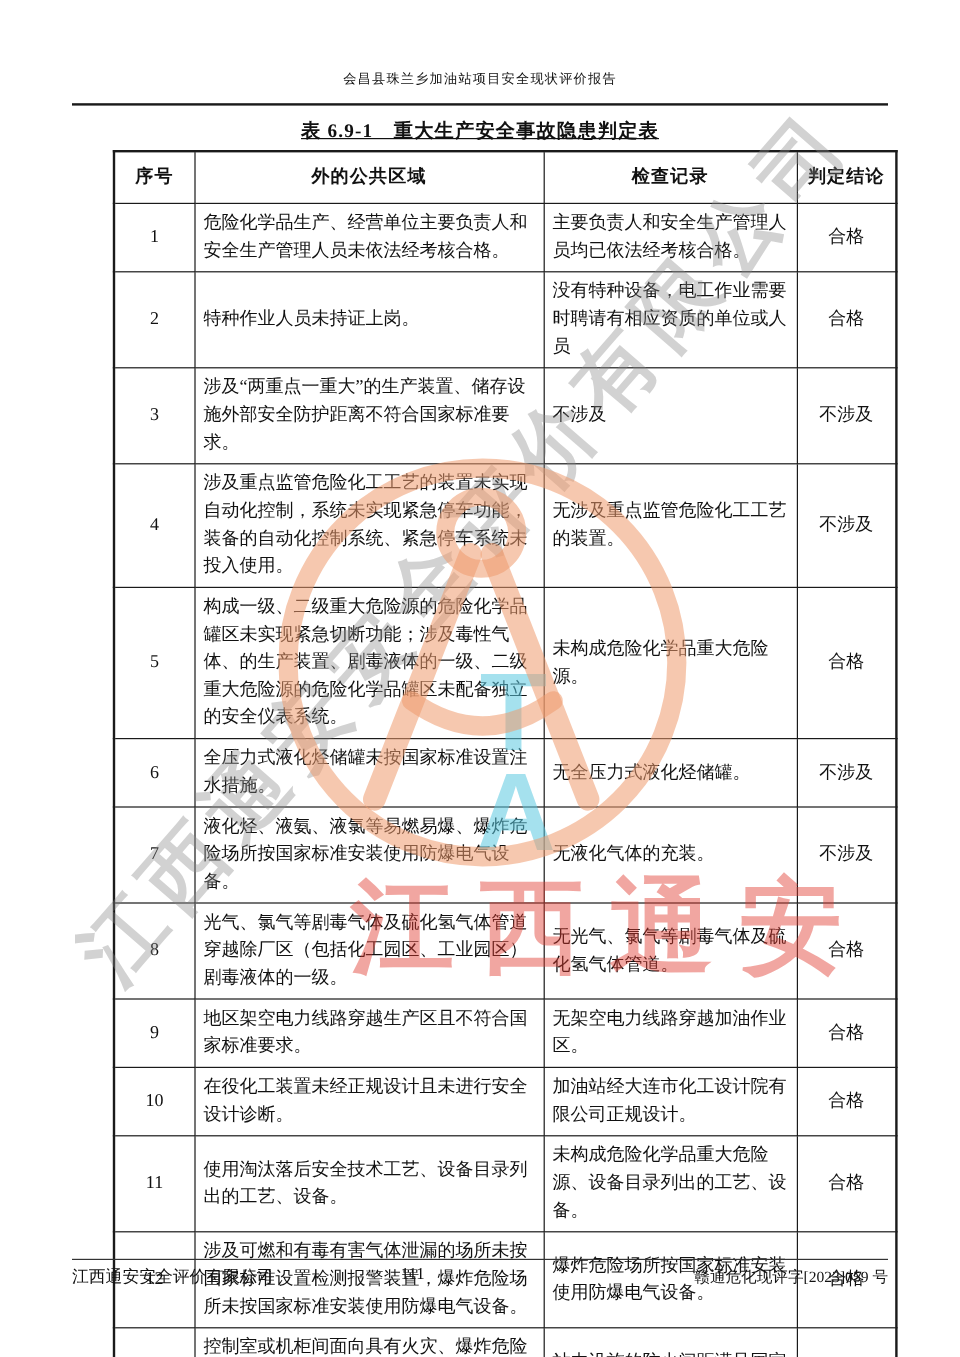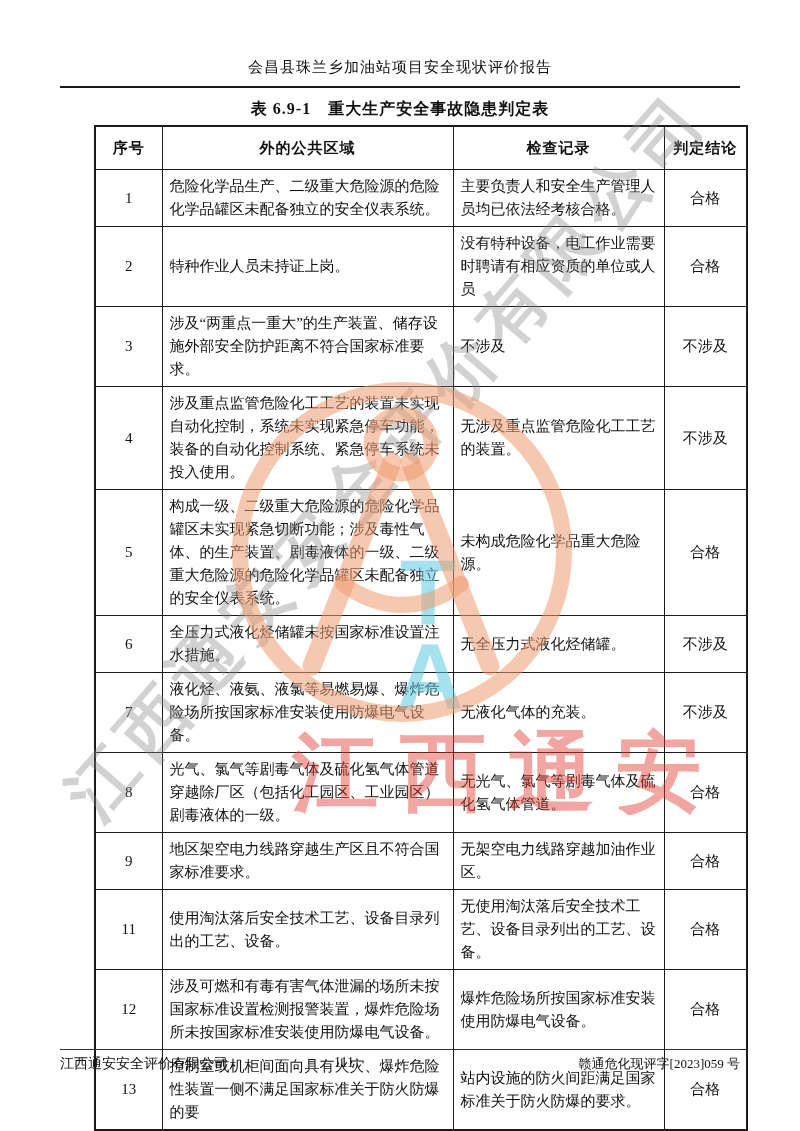--- a/index.html
+++ b/index.html
@@ -3,29 +3,29 @@
 <meta charset="utf-8">
 <style>
   html,body{margin:0;padding:0;}
   body{
     width:800px;height:1131px;position:relative;background:#ffffff;
     font-family:"Liberation Serif","DejaVu Serif",serif;color:#111;
     overflow:hidden;
   }
   .page-header{
     position:absolute;top:58px;left:60px;width:680px;
-    text-align:center;font-size:15px;letter-spacing:1px;
+    text-align:center;font-size:11px;letter-spacing:1px;
   }
   .header-rule{
     position:absolute;top:86px;left:60px;width:680px;height:0;
     border-top:2px solid #1a1a1a;
   }
   .table-caption{
     position:absolute;top:99px;left:0;width:800px;text-align:center;
-    font-weight:bold;font-size:16px;letter-spacing:1px;
+    font-weight:bold;font-size:16px;letter-spacing:1px;text-decoration:underline;
   }
   table.judge{
     position:absolute;top:125px;left:94px;width:652px;
     border-collapse:collapse;table-layout:fixed;
     font-size:15px;line-height:23px;
   }
   table.judge td,table.judge th{
     border:1px solid #1a1a1a;padding:5px 7px;vertical-align:middle;
     word-break:break-all;
   }
@@ -65,21 +65,21 @@
     <tr>
       <th>序号</th>
       <th>外的公共区域</th>
       <th>检查记录</th>
       <th>判定结论</th>
     </tr>
   </thead>
   <tbody>
       <tr>
         <td class="c">1</td>
-        <td>危险化学品生产、二级重大危险源的危险化学品罐区未配备独立的安全仪表系统。</td>
+        <td>危险化学品生产、经营单位主要负责人和安全生产管理人员未依法经考核合格。</td>
         <td>主要负责人和安全生产管理人员均已依法经考核合格。</td>
         <td class="c">合格</td>
       </tr>
       <tr>
         <td class="c">2</td>
         <td>特种作业人员未持证上岗。</td>
         <td>没有特种设备，电工作业需要时聘请有相应资质的单位或人员</td>
         <td class="c">合格</td>
       </tr>
       <tr>
@@ -118,23 +118,29 @@
         <td>无光气、氯气等剧毒气体及硫化氢气体管道。</td>
         <td class="c">合格</td>
       </tr>
       <tr>
         <td class="c">9</td>
         <td>地区架空电力线路穿越生产区且不符合国家标准要求。</td>
         <td>无架空电力线路穿越加油作业区。</td>
         <td class="c">合格</td>
       </tr>
       <tr>
+        <td class="c">10</td>
+        <td>在役化工装置未经正规设计且未进行安全设计诊断。</td>
+        <td>加油站经大连市化工设计院有限公司正规设计。</td>
+        <td class="c">合格</td>
+      </tr>
+      <tr>
         <td class="c">11</td>
         <td>使用淘汰落后安全技术工艺、设备目录列出的工艺、设备。</td>
-        <td>无使用淘汰落后安全技术工艺、设备目录列出的工艺、设备。</td>
+        <td>未构成危险化学品重大危险源、设备目录列出的工艺、设备。</td>
         <td class="c">合格</td>
       </tr>
       <tr>
         <td class="c">12</td>
         <td>涉及可燃和有毒有害气体泄漏的场所未按国家标准设置检测报警装置，爆炸危险场所未按国家标准安装使用防爆电气设备。</td>
         <td>爆炸危险场所按国家标准安装使用防爆电气设备。</td>
         <td class="c">合格</td>
       </tr>
       <tr>
         <td class="c">13</td>

